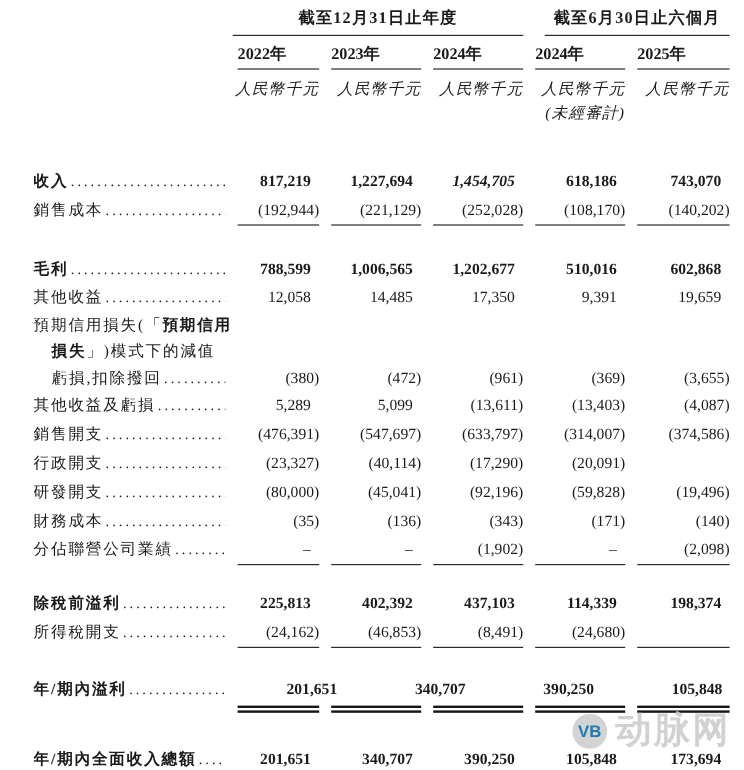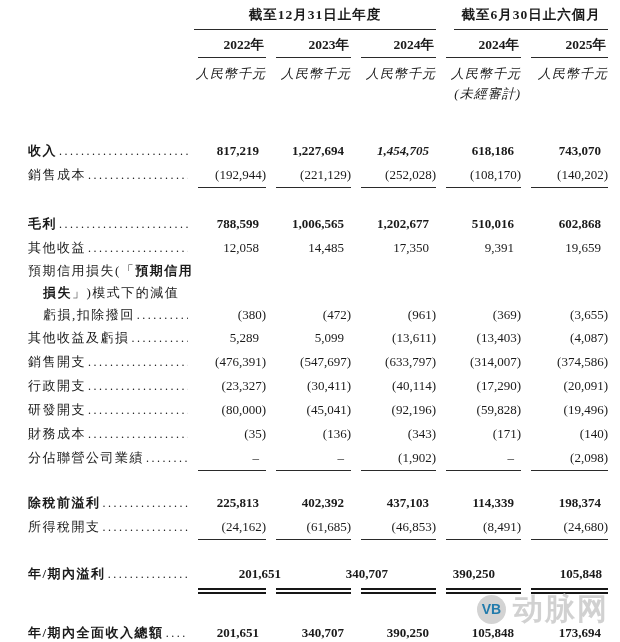--- a/index.html
+++ b/index.html
@@ -7,21 +7,21 @@
     width:620px;height:642px;background:#ffffff;overflow:hidden;
     font-family:"Liberation Serif","DejaVu Serif",serif;color:#1a1a1a;
   }
   .page{position:relative;width:620px;height:642px;box-sizing:border-box;padding:6px 0 0 28px;}
   .g6,.ghdr{width:580px;}
   .g6{display:grid;grid-template-columns:160px 78px 85px 85px 85px 87px;}
   .ghdr{display:grid;grid-template-columns:160px 248px 172px;}
   .gtitle{font-weight:bold;font-size:13.5px;text-align:center;border-bottom:1.5px solid #2a2a2a;padding-bottom:5px;letter-spacing:1px;}
   .gtitle.g1{margin-left:6px;}
   .gtitle.g2{margin-left:18px;}
-  .yline{font-weight:bold;font-size:13.5px;text-align:right;border-bottom:1.5px solid #2a2a2a;margin-left:10px;padding:6px 2px 3px 0;}
+  .yline{font-weight:bold;font-size:13.5px;border-bottom:1.5px solid #2a2a2a;margin-left:10px;padding:6px 2px 3px 0;}
   .units{margin-top:5px;}
   .ucell{font-style:italic;font-size:13px;text-align:right;letter-spacing:1px;padding-top:2px;line-height:18px;}
   .row{height:24px;line-height:24px;font-size:13px;align-items:end;}
   .row .labelcell{display:flex;align-items:baseline;overflow:hidden;white-space:nowrap;letter-spacing:1.5px;}
   .lbl{white-space:nowrap;}
   .dots{flex:1 1 auto;overflow:hidden;letter-spacing:2.5px;margin-left:2px;font-size:12px;color:#1a1a1a;}
   .val{text-align:right;font-variant-numeric:tabular-nums;}
   .emph .lbl,.emph .val,.emph .mline{font-weight:bold;}
   .multi{height:auto;line-height:22px;}
   .mlabel{overflow:visible;}
@@ -185,21 +185,20 @@
     <div class="val">(314,007)</div>
     <div class="val">(374,586)</div>
   </div>
 
   <div class="g6 row">
     <div class="labelcell">
         <span class="lbl">行政開支</span>
         <span class="dots">............................................................</span>
       </div>
     <div class="val">(23,327)</div>
-    <div class="val">(30,411)</div>
     <div class="val">(40,114)</div>
     <div class="val">(17,290)</div>
     <div class="val">(20,091)</div>
   </div>
 
   <div class="g6 row">
     <div class="labelcell">
         <span class="lbl">研發開支</span>
         <span class="dots">............................................................</span>
       </div>
@@ -253,21 +252,20 @@
     <div class="val" style="padding-right: 7px;">114,339</div>
     <div class="val" style="padding-right: 7px;">198,374</div>
   </div>
 
   <div class="g6 row">
     <div class="labelcell">
         <span class="lbl">所得稅開支</span>
         <span class="dots">............................................................</span>
       </div>
     <div class="val">(24,162)</div>
-    <div class="val">(61,685)</div>
     <div class="val">(46,853)</div>
     <div class="val">(8,491)</div>
     <div class="val">(24,680)</div>
   </div>
   <div class="g6 rulerow">
     <div></div>
       <div class="sgl"></div>
       <div class="sgl"></div>
       <div class="sgl"></div>
       <div class="sgl"></div>

